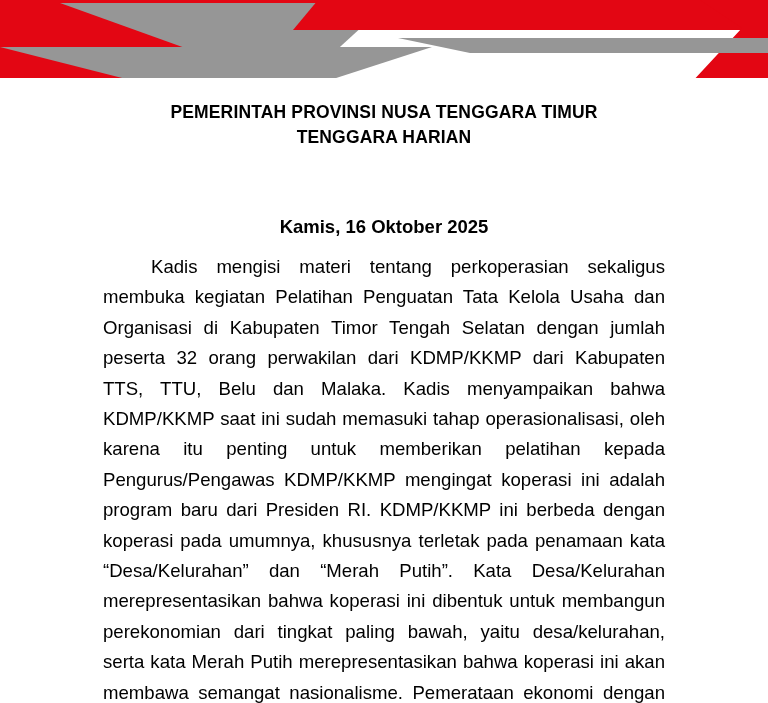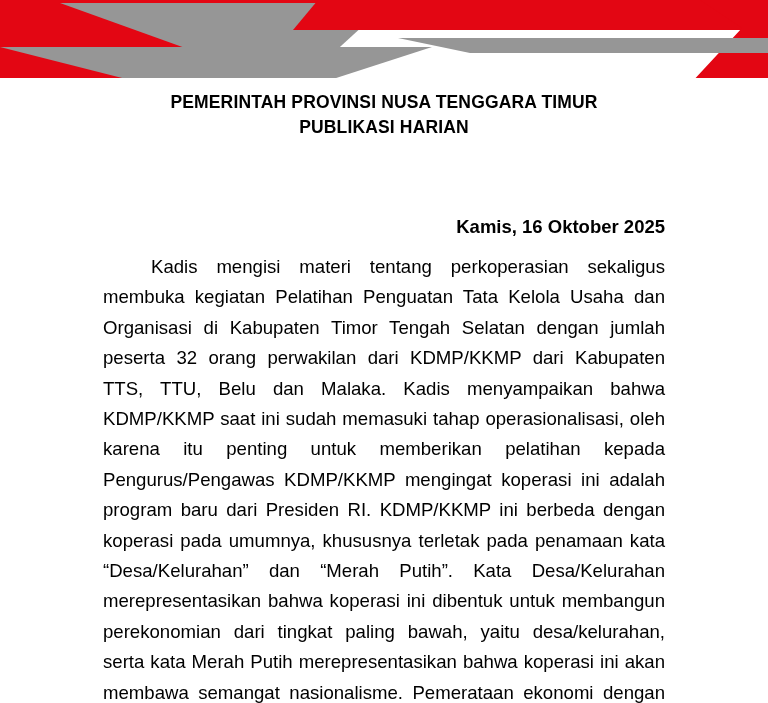--- a/index.html
+++ b/index.html
@@ -36,21 +36,21 @@
   }
   .header-banner svg {
     display: block;
     width: 768px;
     height: 84px;
   }
 
   
   .title-block {
     position: absolute;
-    top: 90px;
+    top: 100px;
     left: 0;
     width: 768px;
     text-align: center;
   }
   .title-line {
     display: block;
     font-family: "Liberation Sans", sans-serif;
     font-weight: bold;
     font-size: 17.5px;
     line-height: 25px;
@@ -66,21 +66,21 @@
     left: 103px;
     width: 562px;
   }
   .doc-date {
     font-family: "Liberation Sans", sans-serif;
     font-weight: bold;
     font-size: 18.5px;
     line-height: 26px;
     color: #000000;
     margin: 0 0 12px 0;
-    text-align: right;
+    text-align: center;
   }
   .body-paragraph {
     font-family: "Liberation Sans", sans-serif;
     font-size: 18.6px;
     line-height: 30.4px;
     color: #000000;
     margin: 0;
     text-align: justify;
     text-justify: inter-word;
     text-indent: 48px;
@@ -115,21 +115,21 @@
       <polygon points="0,47 432,47 330,80 130,80" fill="#969696"></polygon>
 
       <polygon points="0,78 768,78 768,84 0,84" fill="#FFFFFF"></polygon>
 
       <polygon points="660,62 768,62 768,84 648,84" fill="#FFFFFF" opacity="0"></polygon>
     </svg>
   </div>
 
   <div class="title-block">
     <span class="title-line">PEMERINTAH PROVINSI NUSA TENGGARA TIMUR</span>
-    <span class="title-line">PUBLIKASI HARIAN</span>
+    <span class="title-line">TENGGARA HARIAN</span>
   </div>
 
   <div class="article">
     <p class="doc-date">Kamis, 16 Oktober 2025</p>
     <p class="body-paragraph">Kadis mengisi materi tentang perkoperasian sekaligus membuka kegiatan Pelatihan Penguatan Tata Kelola Usaha dan Organisasi di Kabupaten Timor Tengah Selatan dengan jumlah peserta 32 orang perwakilan dari KDMP/KKMP dari Kabupaten TTS, TTU, Belu dan Malaka. Kadis menyampaikan bahwa KDMP/KKMP saat ini sudah memasuki tahap operasionalisasi, oleh karena itu penting untuk memberikan pelatihan kepada Pengurus/Pengawas KDMP/KKMP mengingat koperasi ini adalah program baru dari Presiden RI. KDMP/KKMP ini berbeda dengan koperasi pada umumnya, khususnya terletak pada penamaan kata “Desa/Kelurahan” dan “Merah Putih”. Kata Desa/Kelurahan merepresentasikan bahwa koperasi ini dibentuk untuk membangun perekonomian dari tingkat paling bawah, yaitu desa/kelurahan, serta kata Merah Putih merepresentasikan bahwa koperasi ini akan membawa semangat nasionalisme. Pemerataan ekonomi dengan semangat kerakyatan menjadi tujuan besar yang ingin dicapai dengan terbentuknya</p>
   </div>
 
 </div>
 
 </body></html>

